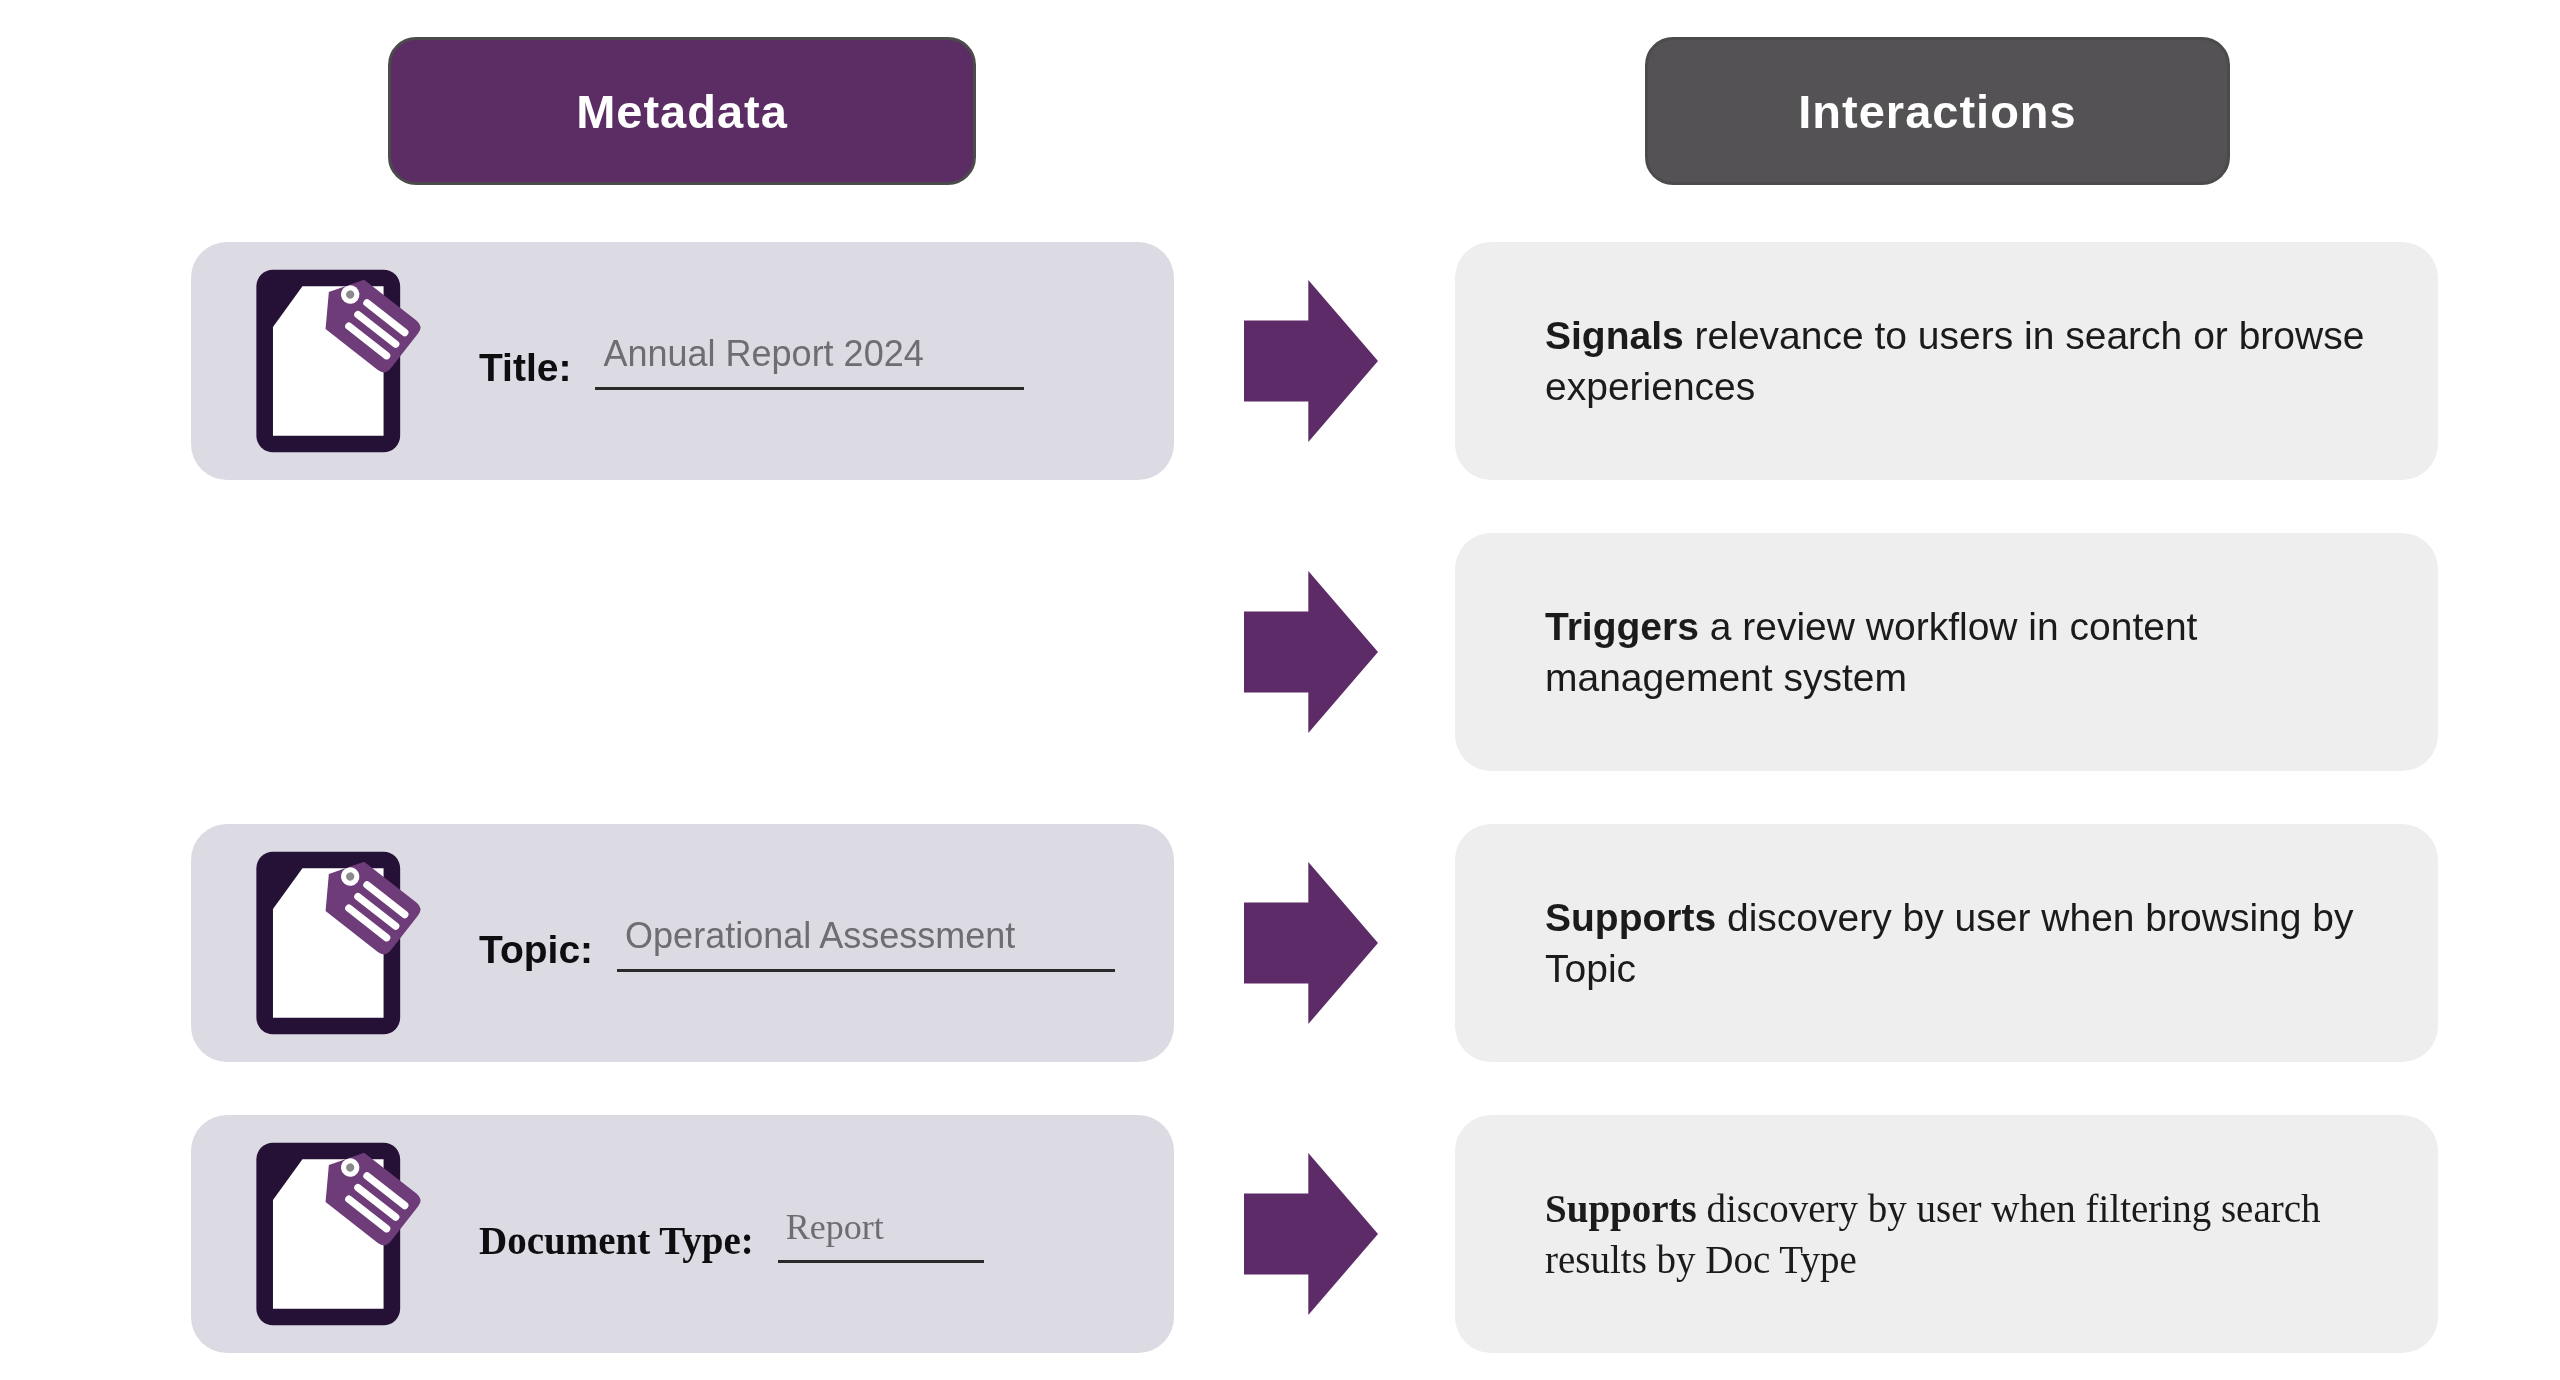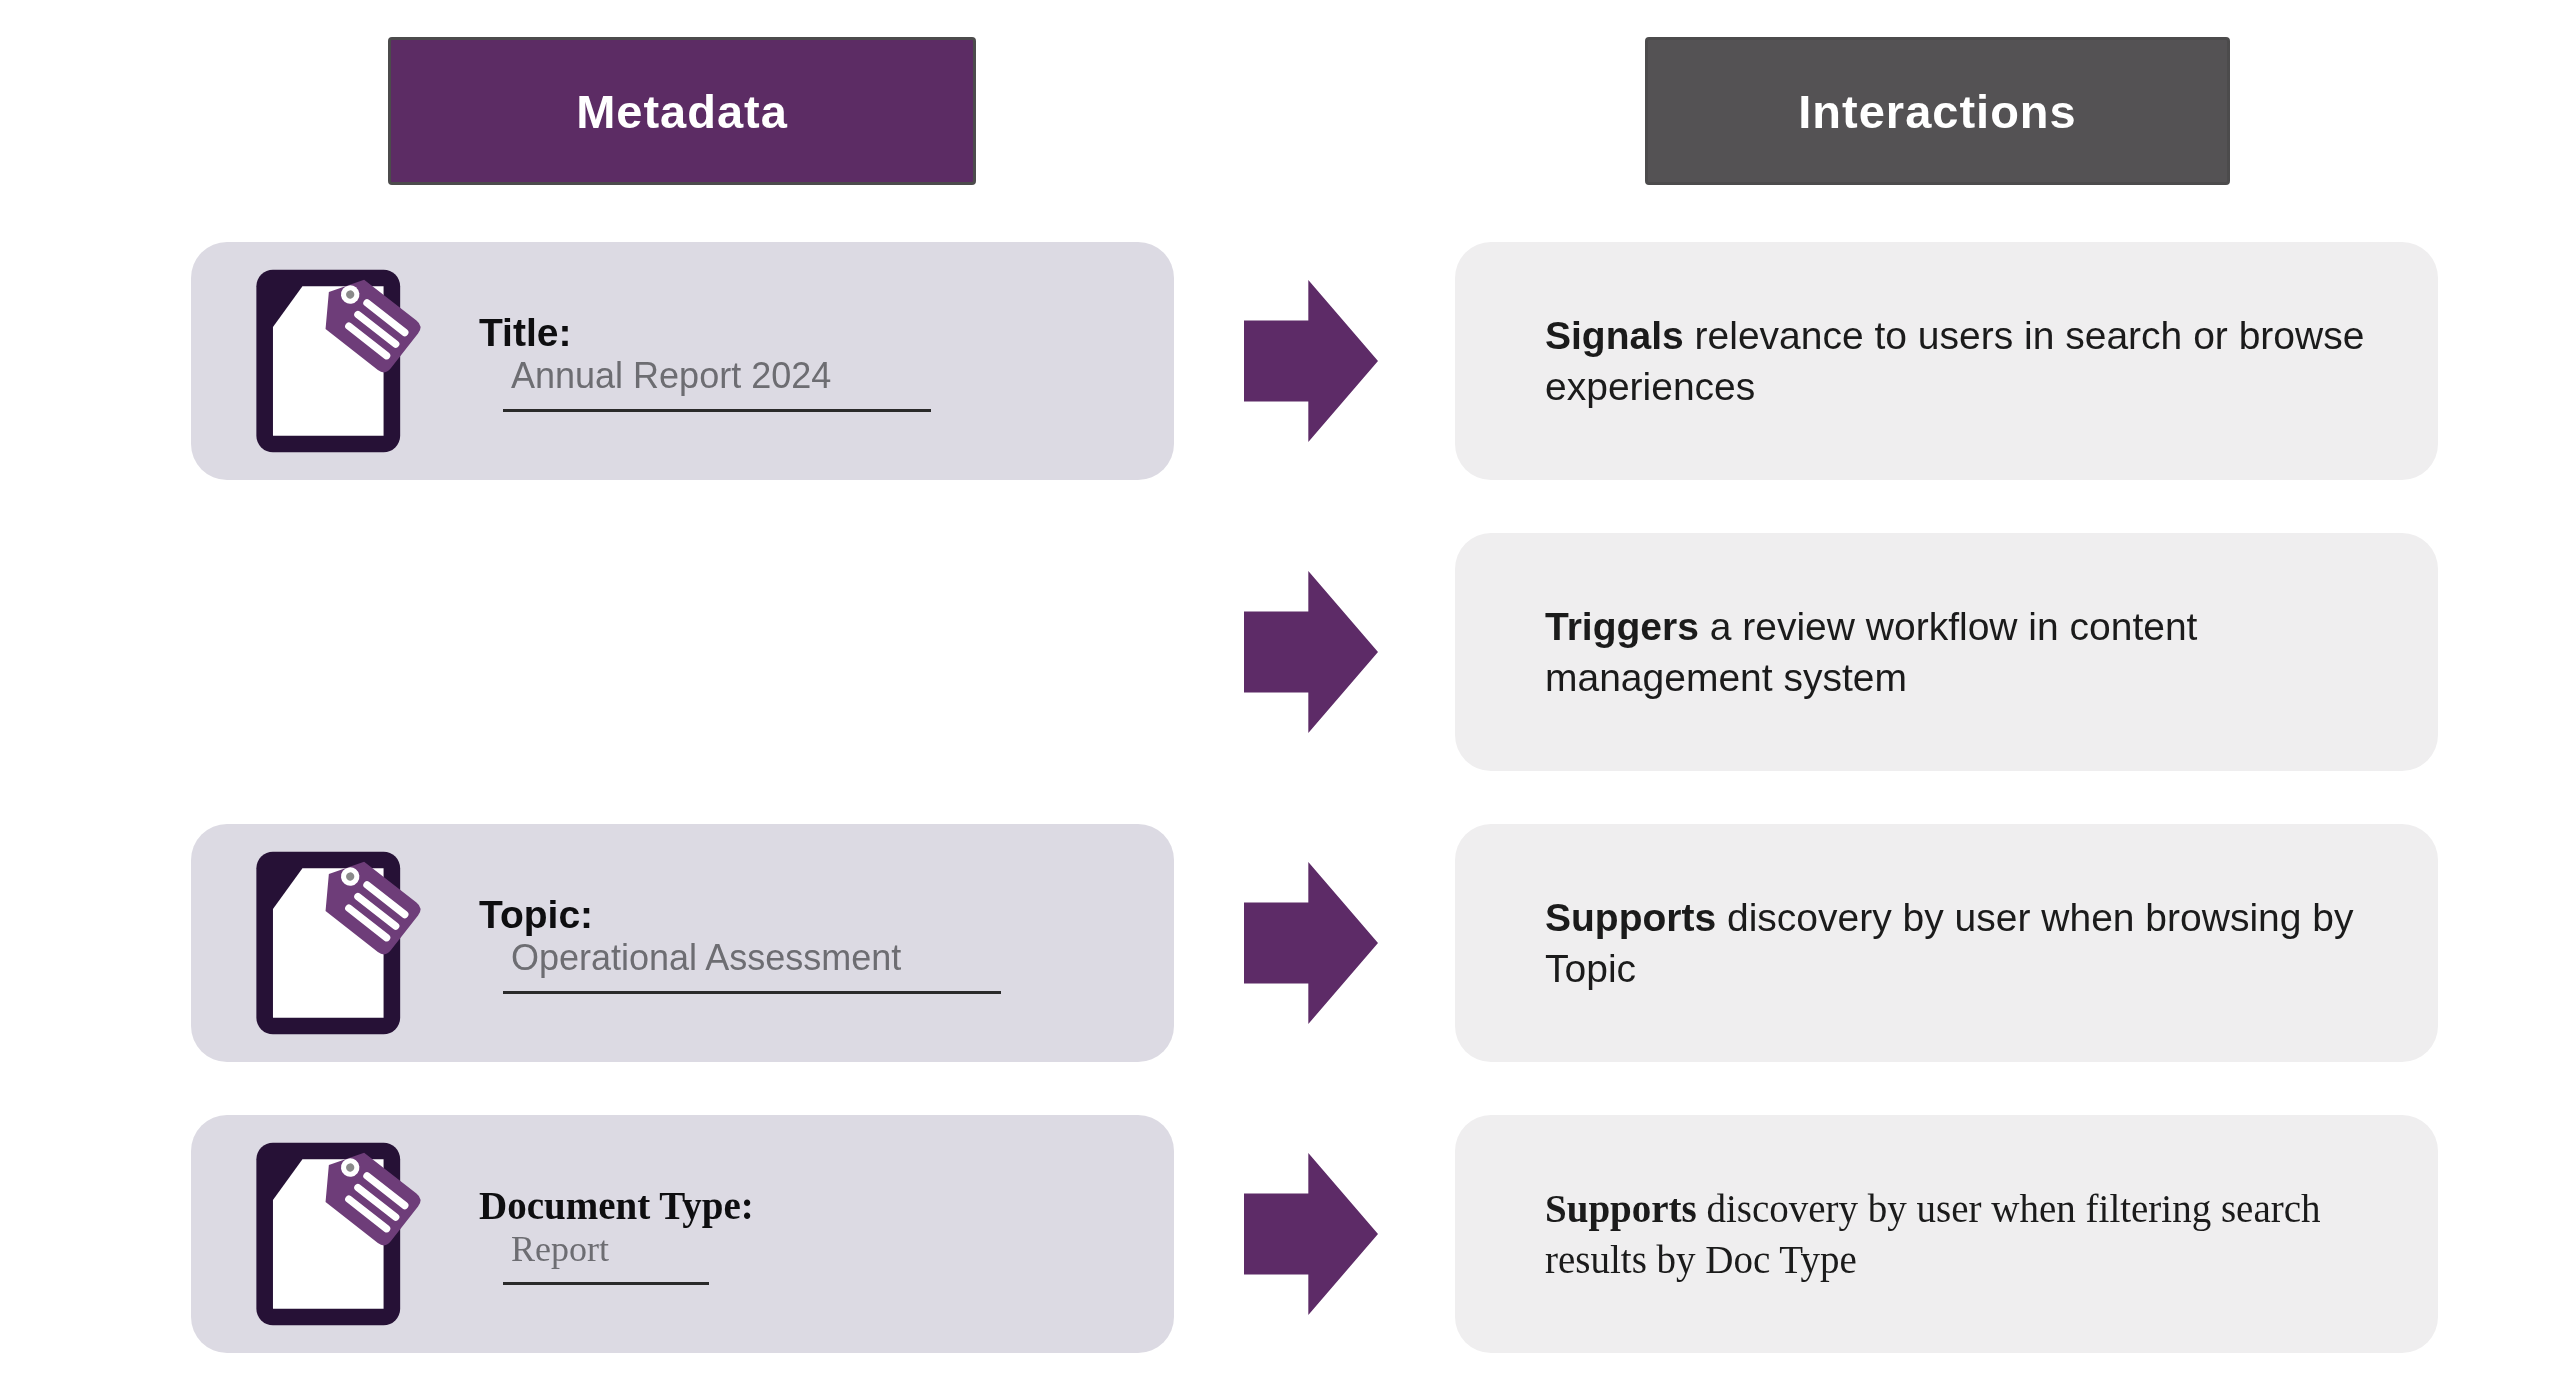--- a/index.html
+++ b/index.html
@@ -7,21 +7,21 @@
     position:relative;
     width:2560px; height:1380px;
     background:#ffffff;
     font-family:"Liberation Sans", sans-serif;
     overflow:hidden;
   }
   
   .col-header {
     position:absolute; top:37px; height:148px;
     display:flex; align-items:center; justify-content:center;
-    border-radius:4px;
+    border-radius:28px;
     color:#ffffff; font-size:47px; font-weight:700; letter-spacing:1px;
     border:3px solid #4c4b4c;
     box-sizing:border-box;
   }
   .col-header.metadata   { left:388px;  width:588px; background:#5c2c64; }
   .col-header.interactions { left:1645px; width:585px; background:#545254; }
 
   
   .row { position:absolute; left:0; width:2560px; height:238px; }
   .row.r0 { top:242px; } .row.r1 { top:533px; } .row.r2 { top:824px; } .row.r3 { top:1115px;font-family:Liberation Serif, serif; }
@@ -31,21 +31,21 @@
     background:#dcdae3; border-radius:36px;
   }
   .doc-icon {
     position:absolute; left:58px; top:50%; transform:translateY(-50%);
     width:212px; height:198px; display:block;
   }
   .field {
     position:absolute; left:288px; top:0; right:40px; height:100%;
     display:flex; align-items:center;
   }
-  .field-inner { display:flex; align-items:flex-start;flex-direction:column; }
+  .field-inner { display:flex; align-items:flex-end; }
   .label { font-size:39px; font-weight:700; color:#0e0e10; white-space:nowrap; }
   .value {
     margin-left:24px; padding:0 100px 12px 8px;
     font-size:36px; color:#6d6d72; white-space:nowrap;
     border-bottom:3px solid #2a2a2a;
   }
 
   
   .arrow {
     position:absolute; left:1244px; top:38px;

